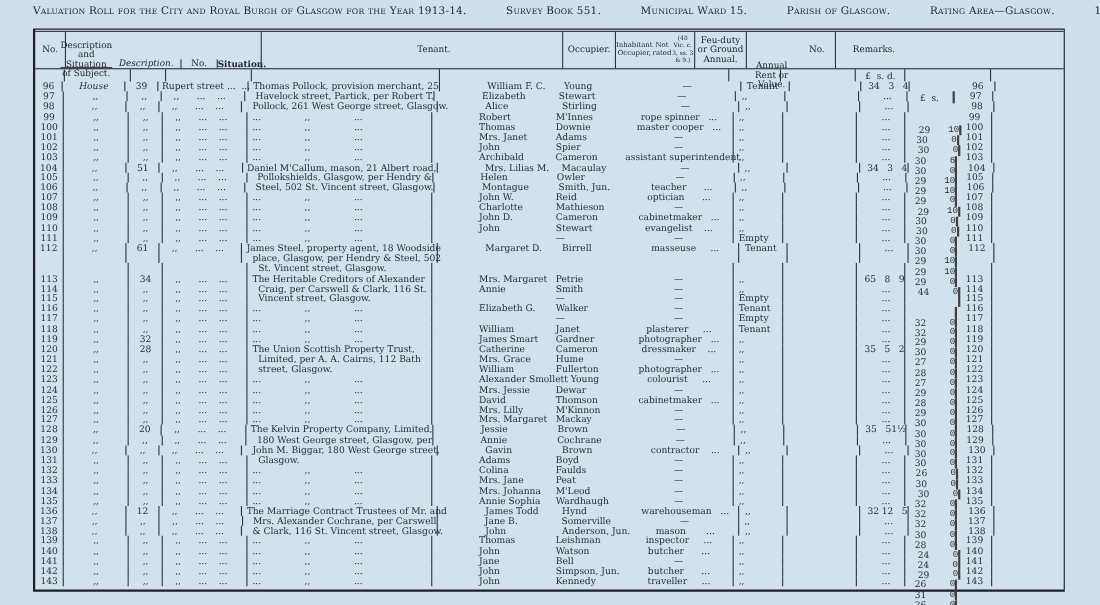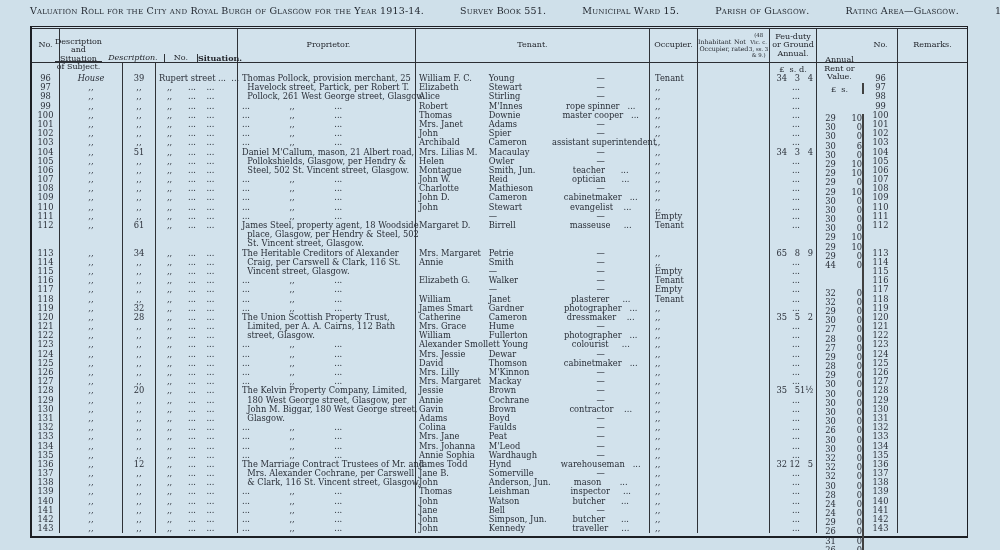--- a/index.html
+++ b/index.html
@@ -29,35 +29,35 @@
   
   .row,.thead,.moneyrow{display:flex;width:100%;box-sizing:border-box;}
   .c,.h{box-sizing:border-box;border-right:.9px solid #2f3237;overflow:visible;white-space:pre;}
   
   .w-no1{width:28px;text-align:center;}
   .w-grp{width:178px;}
   .w-desc{width:63px;text-align:center;font-style:italic;}
   .w-hno{width:33px;text-align:center;}
   .w-sit{width:82px;padding-left:3px;}
   .w-prop{width:178px;padding-left:4px;}
-  .w-ten{width:234px;display:flex;}
+  .w-ten{width:234px;display:flex;margin-left:40px;}
   .w-occ{width:48px;padding-left:5px;}
   .w-inh{width:72px;}
   .w-feu{width:47px;display:flex;}
   .w-rent{width:47px;display:flex;border-right:2px solid #404040;margin-top:40px;}
   .w-no2{width:34px;text-align:center;}
   .w-rem{width:69px;border-right:none;}
   
   .t1{width:70px;padding-left:3px;white-space:pre;}
   .t2{width:64px;white-space:pre;}
   .t3{width:97px;text-align:center;white-space:pre;}
   
   .m{white-space:pre;text-align:right;display:inline-block;}
   .fl{width:17px;} .fs{width:13px;} .fd{width:13px;}
-  .rl{width:20px;} .rs{width:28px;}
+  .rl{width:20px;} .rs{width:28px;font-family:Liberation Mono, monospace;}
   
   .thead{height:33px;font-size:8px;color:#23262c;}
   .h{display:flex;align-items:center;justify-content:center;text-align:center;white-space:normal;line-height:8.5px;}
   .grp{padding:0;align-items:flex-end;}
   .grp-top{height:14px;display:flex;align-items:center;justify-content:center;border-bottom:.8px solid #2f3237;width:100%;box-sizing:border-box;}
   .grp-bot{display:flex;flex:1;width:100%;}
   .grp-bot .h{height:100%;}
   .grp-bot .h:last-child{border-right:none;font-weight:bold;}
   .inhsmall{font-size:6.3px;line-height:6.8px;}
   .inhsmall .tiny{font-size:5.4px;}
@@ -88,21 +88,20 @@
   <div class="thead">
     <div class="h w-no1">No.</div>
     <div class="h w-grp grp">
       <div class="grp-top">Description and Situation of Subject.</div>
       <div class="grp-bot">
         <div class="h w-desc">Description.</div>
         <div class="h w-hno">No.</div>
         <div class="h" style="flex:1">Situation.</div>
       </div>
     </div>
-    <div class="h w-prop">Proprietor.</div>
     <div class="h w-ten" style="align-items:center;justify-content:center">Tenant.</div>
     <div class="h w-occ" style="padding-left:0">Occupier.</div>
     <div class="h w-inh inhsmall">
       <span>Inhabitant Occupier,</span>
       <span>Not rated</span>
       <span class="tiny">(48 Vic. c. 3, ss. 3 &amp; 9.)</span>
     </div>
     <div class="h w-feu" style="align-items:center;justify-content:center">Feu-duty or Ground Annual.</div>
     <div class="h w-rent" style="align-items:center;justify-content:center">Annual Rent or Value.</div>
     <div class="h w-no2">No.</div>

